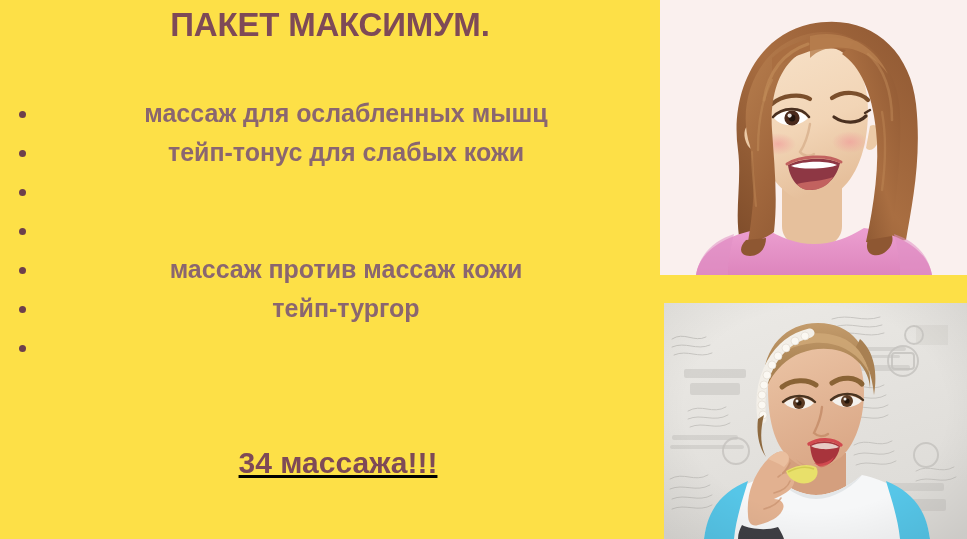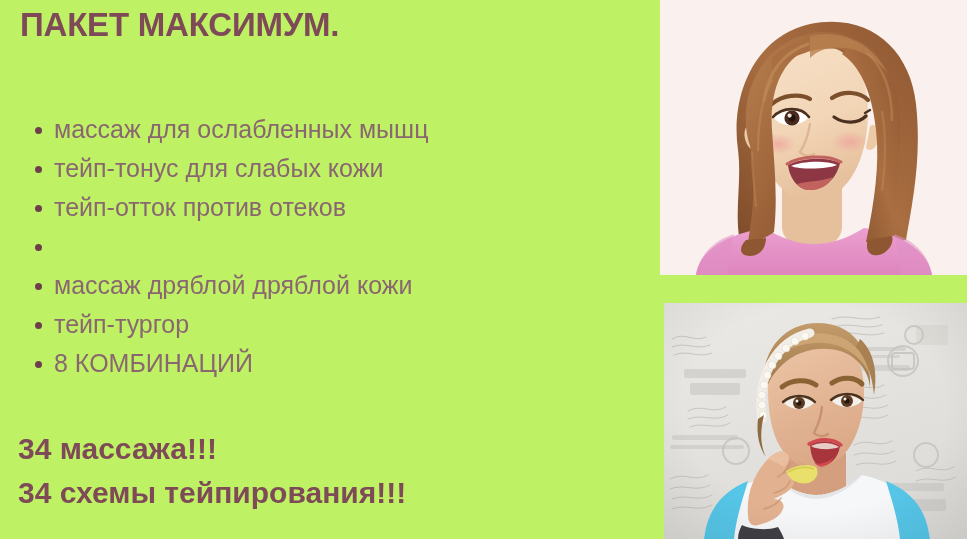--- a/index.html
+++ b/index.html
@@ -5,22 +5,23 @@
   html, body {
     margin: 0;
     padding: 0;
     background: #ffffff;
   }
   #screen {
     position: relative;
     width: 967px;
     height: 539px;
     overflow: hidden;
-    background: #bef264;
+    background: #fde047;
     font-family: "Liberation Sans", sans-serif;
+    text-align: center;
   }
 
   
   #slide-content {
     position: absolute;
     left: 0;
     top: 0;
     width: 660px;
     height: 539px;
   }
@@ -39,22 +40,23 @@
     line-height: 41px;
     white-space: nowrap;
   }
 
   .bullet-list {
     position: absolute;
     left: 14px;
     top: 94px;
     width: 640px;
     list-style: none;
-    margin: 16px;
+    margin: 0;
     padding: 0;
+    font-weight: bold;
   }
   .bullet-item {
     position: relative;
     height: 39px;
     line-height: 39px;
     padding-left: 24px;
     font-size: 25px;
     color: #8a6670;
     white-space: nowrap;
   }
@@ -64,22 +66,23 @@
     top: 17px;
     width: 7px;
     height: 7px;
     border-radius: 50%;
     background: #6d3f4c;
   }
 
   .emphasis-block {
     position: absolute;
     left: 18px;
-    top: 427px;
+    top: 441px;
     width: 640px;
+    text-decoration: underline;
   }
   .emphasis-line {
     font-size: 30px;
     font-weight: bold;
     color: #7e4a57;
     line-height: 44px;
     white-space: nowrap;
   }
 
   
@@ -120,42 +123,39 @@
       <li class="bullet-item">
         <span class="bullet-dot"></span>
         <span>массаж для ослабленных мышц</span>
       </li>
       <li class="bullet-item">
         <span class="bullet-dot"></span>
         <span>тейп-тонус для слабых кожи</span>
       </li>
       <li class="bullet-item">
         <span class="bullet-dot"></span>
-        <span>тейп-отток против отеков</span>
-      </li>
-      <li class="bullet-item">
-        <span class="bullet-dot"></span>
-      </li>
-      <li class="bullet-item">
-        <span class="bullet-dot"></span>
-        <span>массаж дряблой дряблой кожи</span>
+      </li>
+      <li class="bullet-item">
+        <span class="bullet-dot"></span>
+      </li>
+      <li class="bullet-item">
+        <span class="bullet-dot"></span>
+        <span>массаж против массаж кожи</span>
       </li>
       <li class="bullet-item">
         <span class="bullet-dot"></span>
         <span>тейп-тургор</span>
       </li>
       <li class="bullet-item">
         <span class="bullet-dot"></span>
-        <span>8 КОМБИНАЦИЙ</span>
       </li>
     </ul>
 
     <div class="emphasis-block">
       <div class="emphasis-line">34 массажа!!!</div>
-      <div class="emphasis-line">34 схемы тейпирования!!!</div>
     </div>
 
   </div>
 
   <div id="illustration">
     <svg width="307" height="275" viewBox="0 0 307 275" xmlns="http://www.w3.org/2000/svg">
       <defs>
         <linearGradient id="hairGrad" x1="0" y1="0" x2="1" y2="1">
           <stop offset="0%" stop-color="#b8804f"></stop>
           <stop offset="45%" stop-color="#a0663c"></stop>

